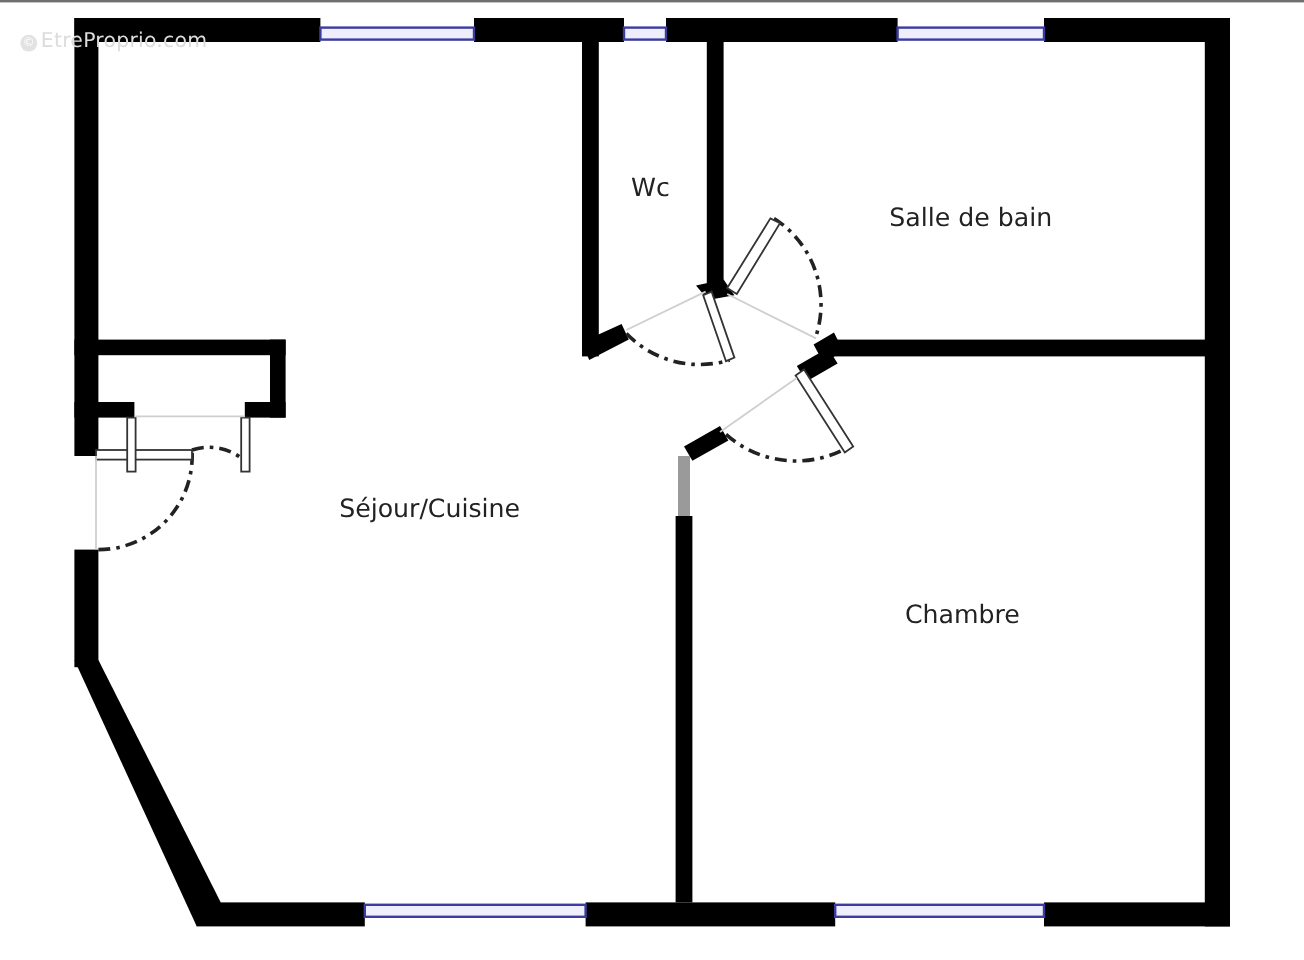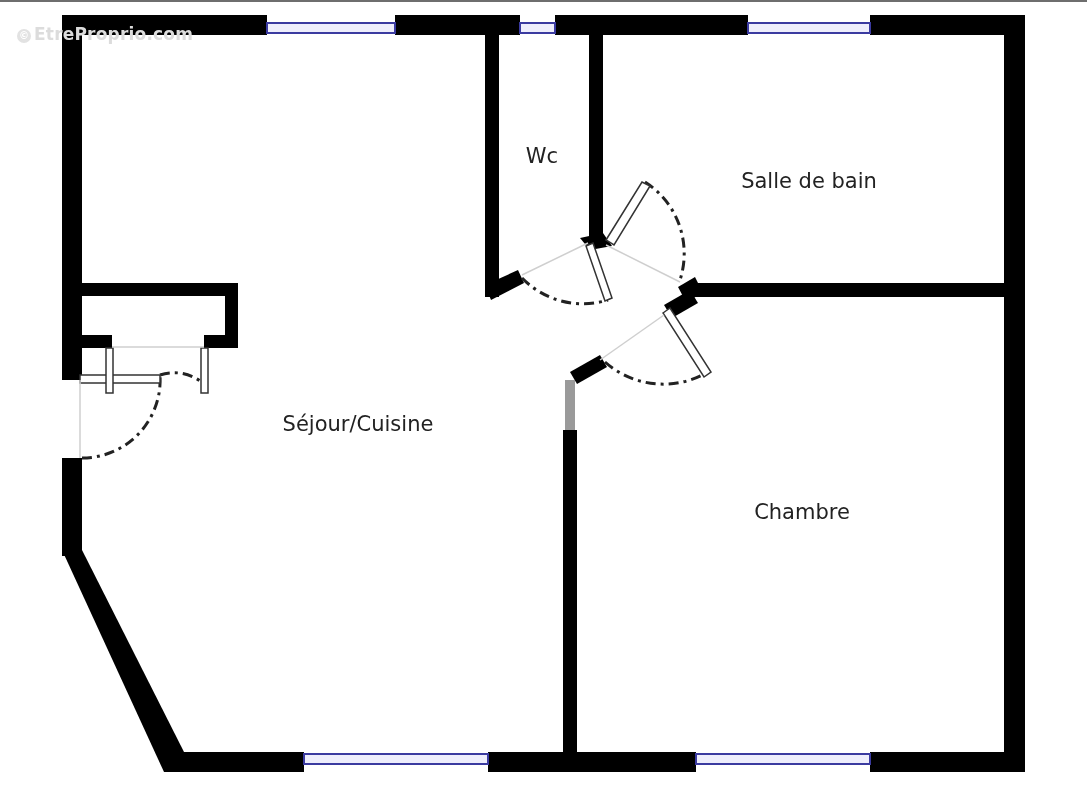--- a/index.html
+++ b/index.html
@@ -1,18 +1,18 @@
 <!DOCTYPE html>
 <html><head>
   <meta charset="utf-8">
   <style>
     html, body { margin: 0; padding: 0; background: #ffffff; }
     body { width: 1087px; height: 800px; position: relative; overflow: hidden; font-family: "DejaVu Sans", sans-serif; }
     .topline { position: absolute; left: 0; top: 0; width: 1087px; height: 2px; background: #6e6e6e; }
-    .watermark { position: absolute; left: 17px; top: 24px; font-size: 17px; color: #dcdcdc; letter-spacing: 0.2px; font-weight: bold; }
+    .watermark { position: absolute; left: 17px; top: 24px; font-size: 17px; color: #dcdcdc; letter-spacing: 0.2px; }
     .watermark .copy { display: inline-block; width: 14px; height: 14px; border-radius: 50%; background: #e2e2e2; color: #fff; font-size: 10px; line-height: 14px; text-align: center; vertical-align: 1px; margin-right: 3px; }
     svg.plan { position: absolute; left: 0; top: 0; }
     .room-label { font-family: "DejaVu Sans", sans-serif; font-size: 21px; fill: #222222; }
   </style>
 </head>
 <body>
 
 <div class="topline"></div>
 
 <svg class="plan" width="1087" height="800" viewBox="0 0 1087 800">

